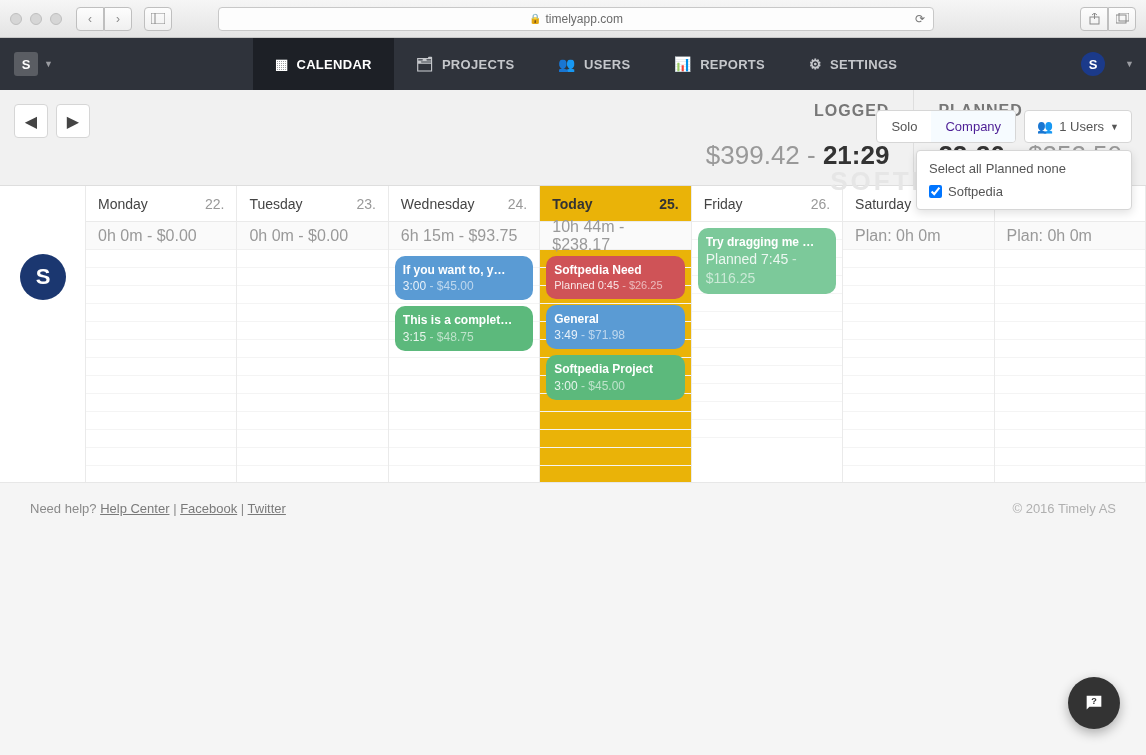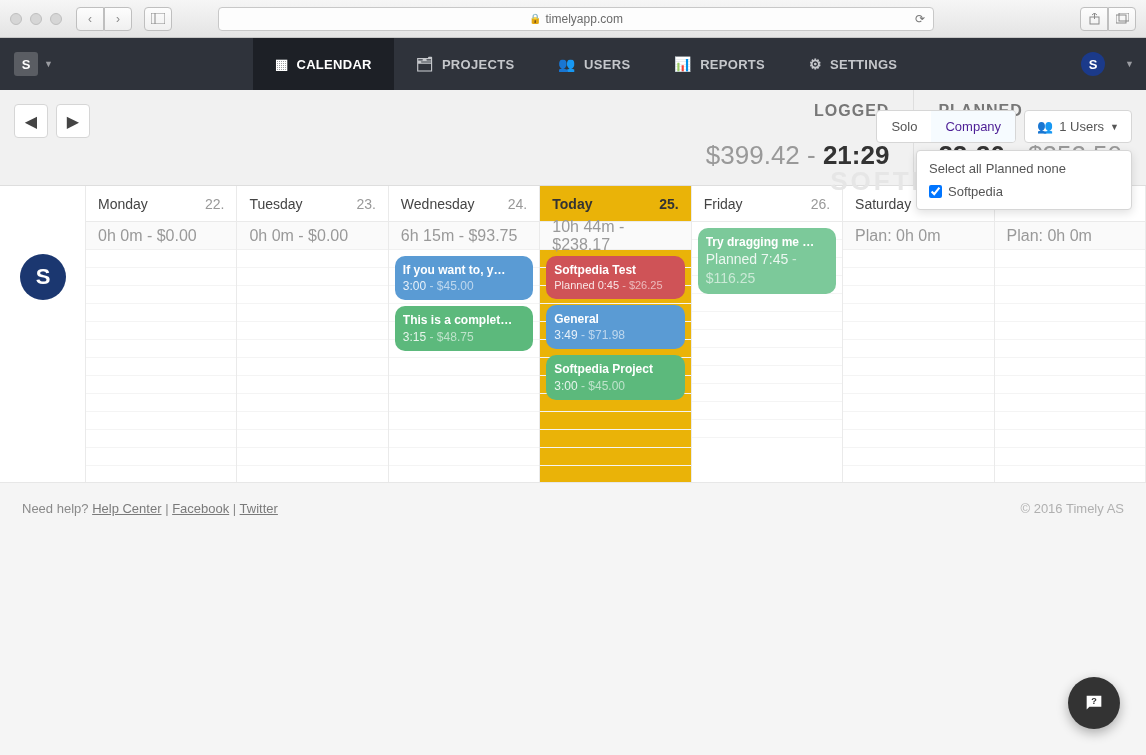--- a/index.html
+++ b/index.html
@@ -63,21 +63,21 @@
 .event { border-radius:10px; padding:6px 8px; margin-bottom:6px; color:#fff; font-size:12px; line-height:1.35; overflow:hidden; cursor:pointer; }
 .event .title { font-weight:600; white-space:nowrap; overflow:hidden; text-overflow:ellipsis; }
 .event .meta { opacity:.85; font-size:12px; }
 .event .meta .amt { opacity:.7; }
 .ev-blue { background:#5a9bd4; }
 .ev-green { background:#5cb97c; }
 .ev-red { background:#cf5357; }
 .ev-green-faded { background:#7cc99a; }
 
 
-.footer { padding:18px 22px; font-size:13px; color:#8a8a8a; display:flex; }
+.footer { padding:18px 30px; font-size:13px; color:#8a8a8a; display:flex; }
 .footer a { color:#7a7a7a; text-decoration:underline; }
 .footer .right { margin-left:auto; color:#b0b0b0; }
 
 
 .chat-fab { position:fixed; right:26px; bottom:26px; width:52px; height:52px; border-radius:50%; background:#333; color:#fff; display:flex; align-items:center; justify-content:center; font-size:20px; box-shadow:0 4px 12px rgba(0,0,0,.3); cursor:pointer; }
 .watermark { position:absolute; right:140px; top:166px; color:#e6e6e6; font-size:26px; font-weight:700; letter-spacing:3px; pointer-events:none; }
 </style>
 </head>
 <body>
 
@@ -226,21 +226,21 @@
         </div>
       </div>
       <div class="day-col today">
         <div class="day-head today-head">
           <span class="dname">Today</span>
           <span class="dnum">25.</span>
         </div>
         <div class="day-sum">10h 44m - $238.17</div>
         <div class="day-body">
           <div class="event ev-red">
-            <div class="title">Softpedia Test</div>
+            <div class="title">Softpedia Need</div>
             <div class="meta" style="font-size:11px;"><span>Planned 0:45</span><span class="amt"> - $26.25</span></div>
           </div>
           <div class="event ev-blue">
             <div class="title">General</div>
             <div class="meta" style=""><span>3:49</span><span class="amt"> - $71.98</span></div>
           </div>
           <div class="event ev-green">
             <div class="title">Softpedia Project</div>
             <div class="meta" style=""><span>3:00</span><span class="amt"> - $45.00</span></div>
           </div>

